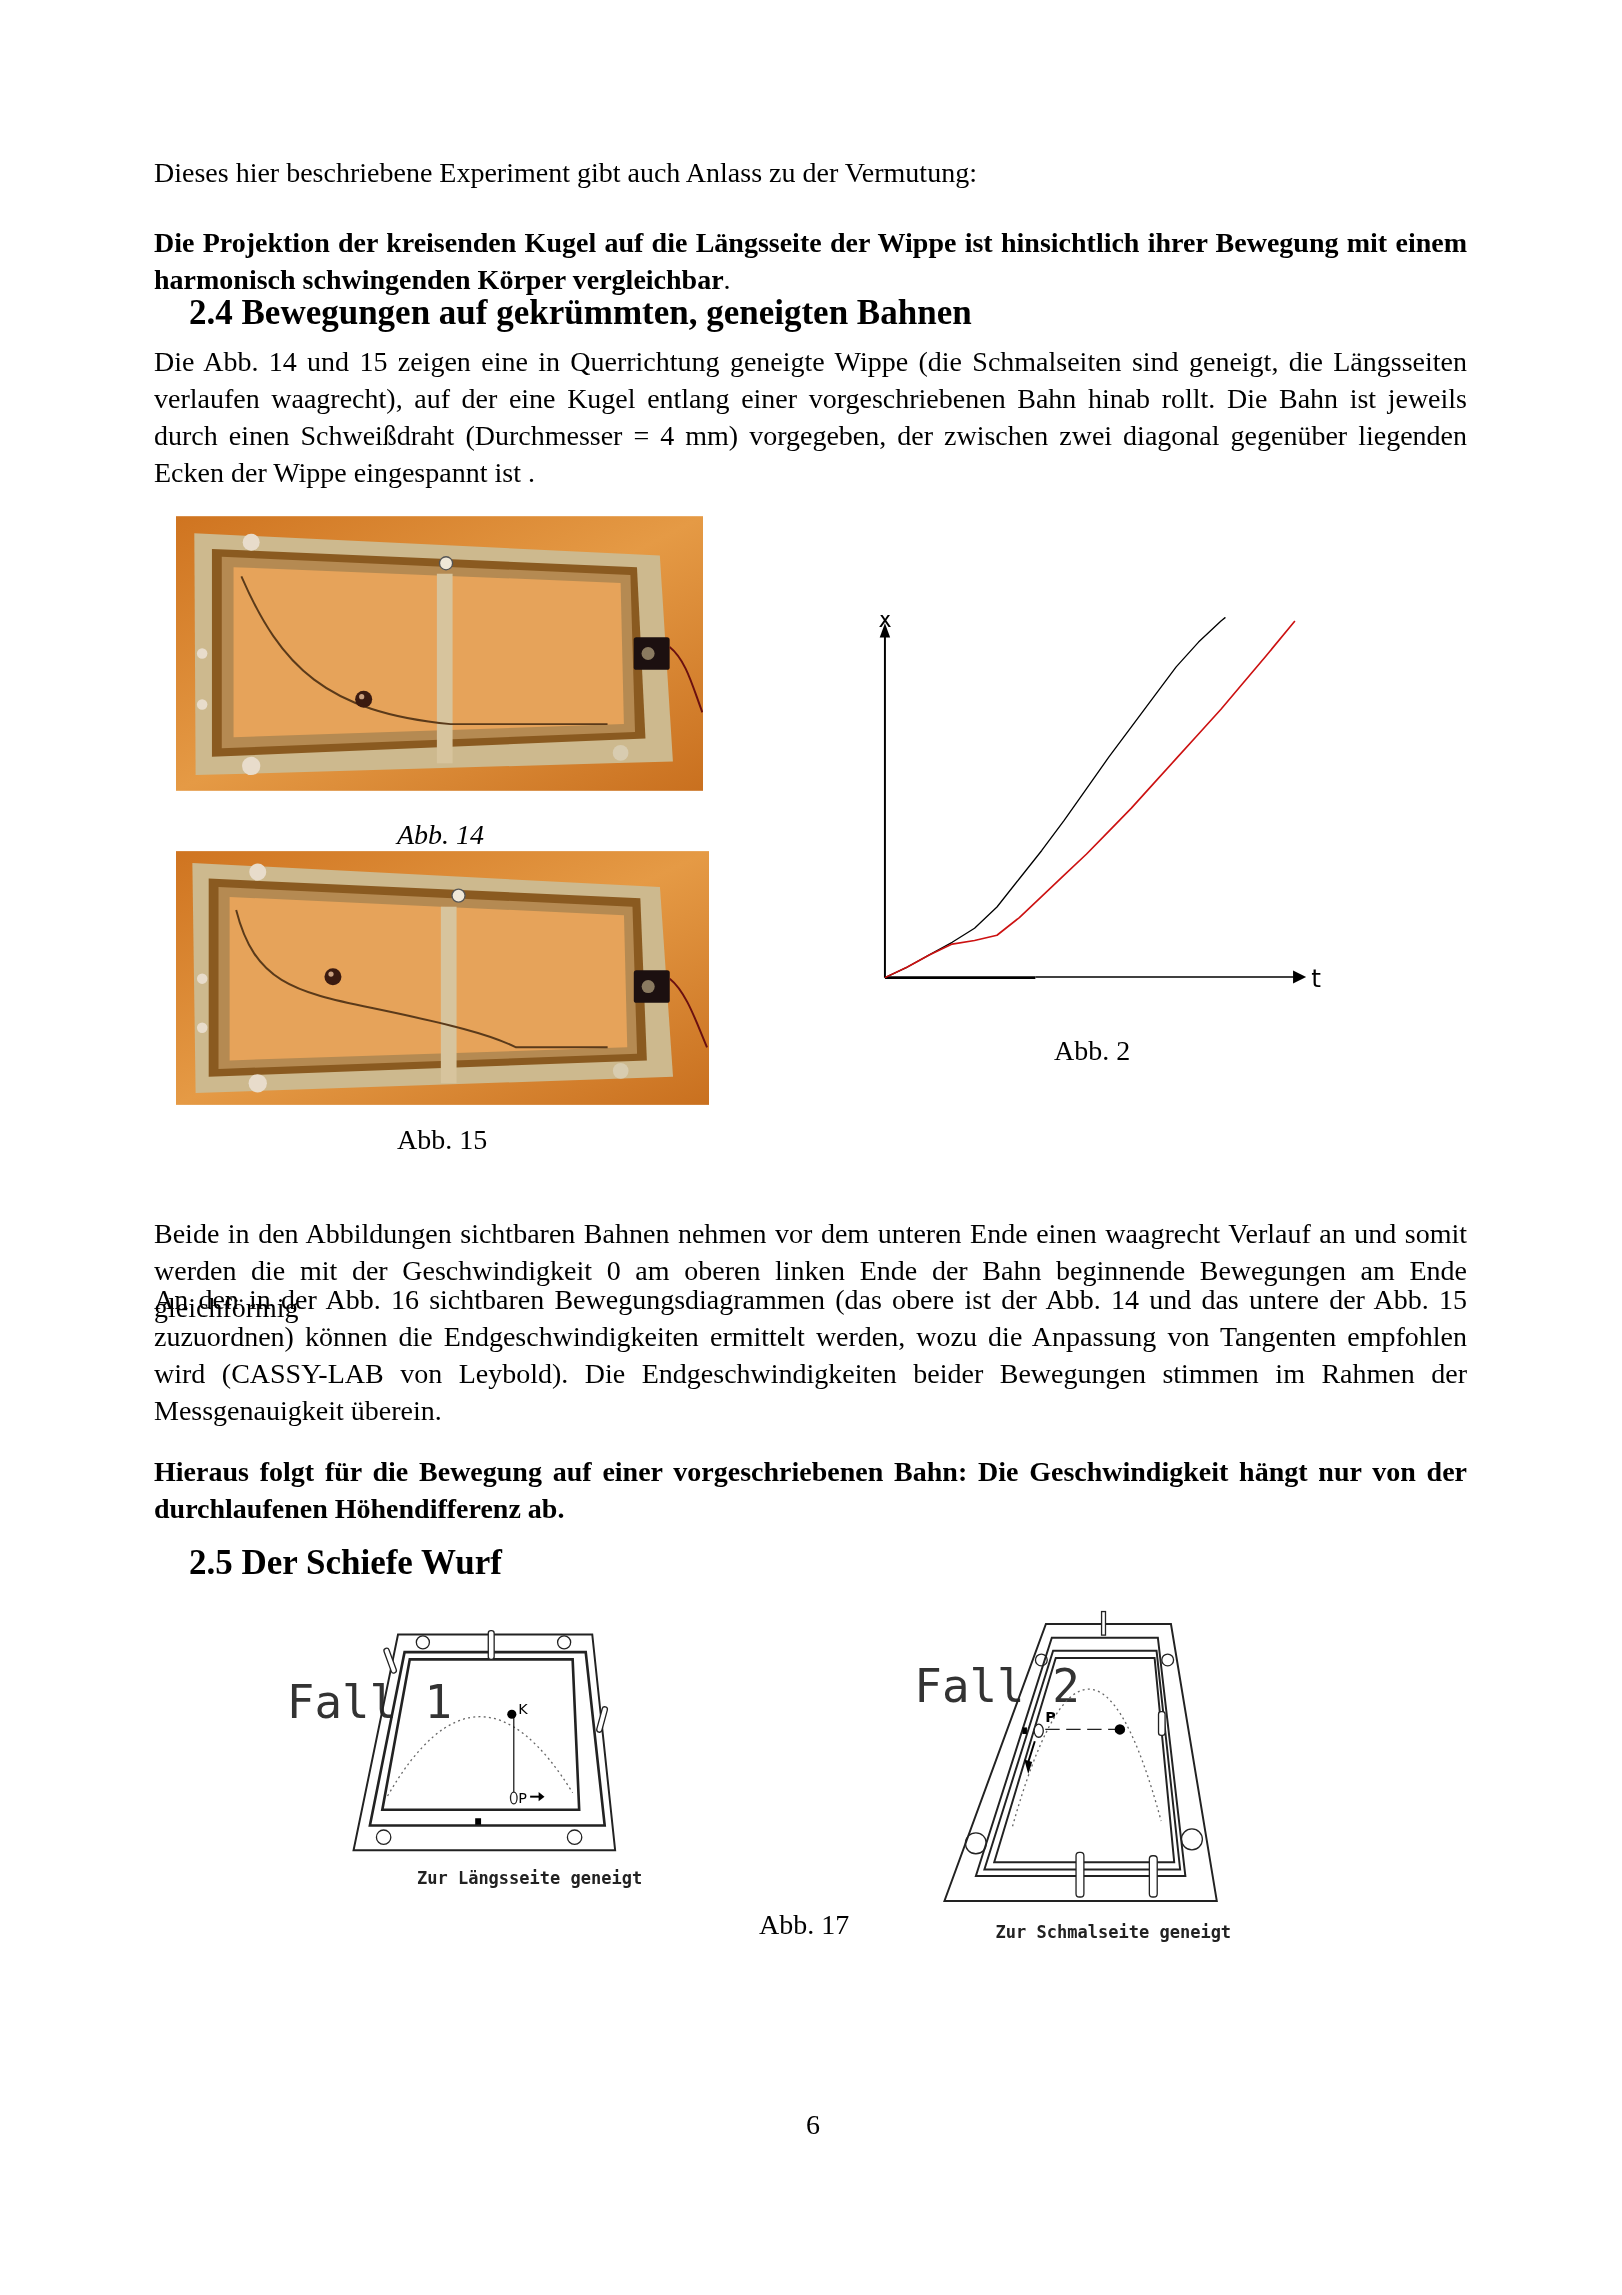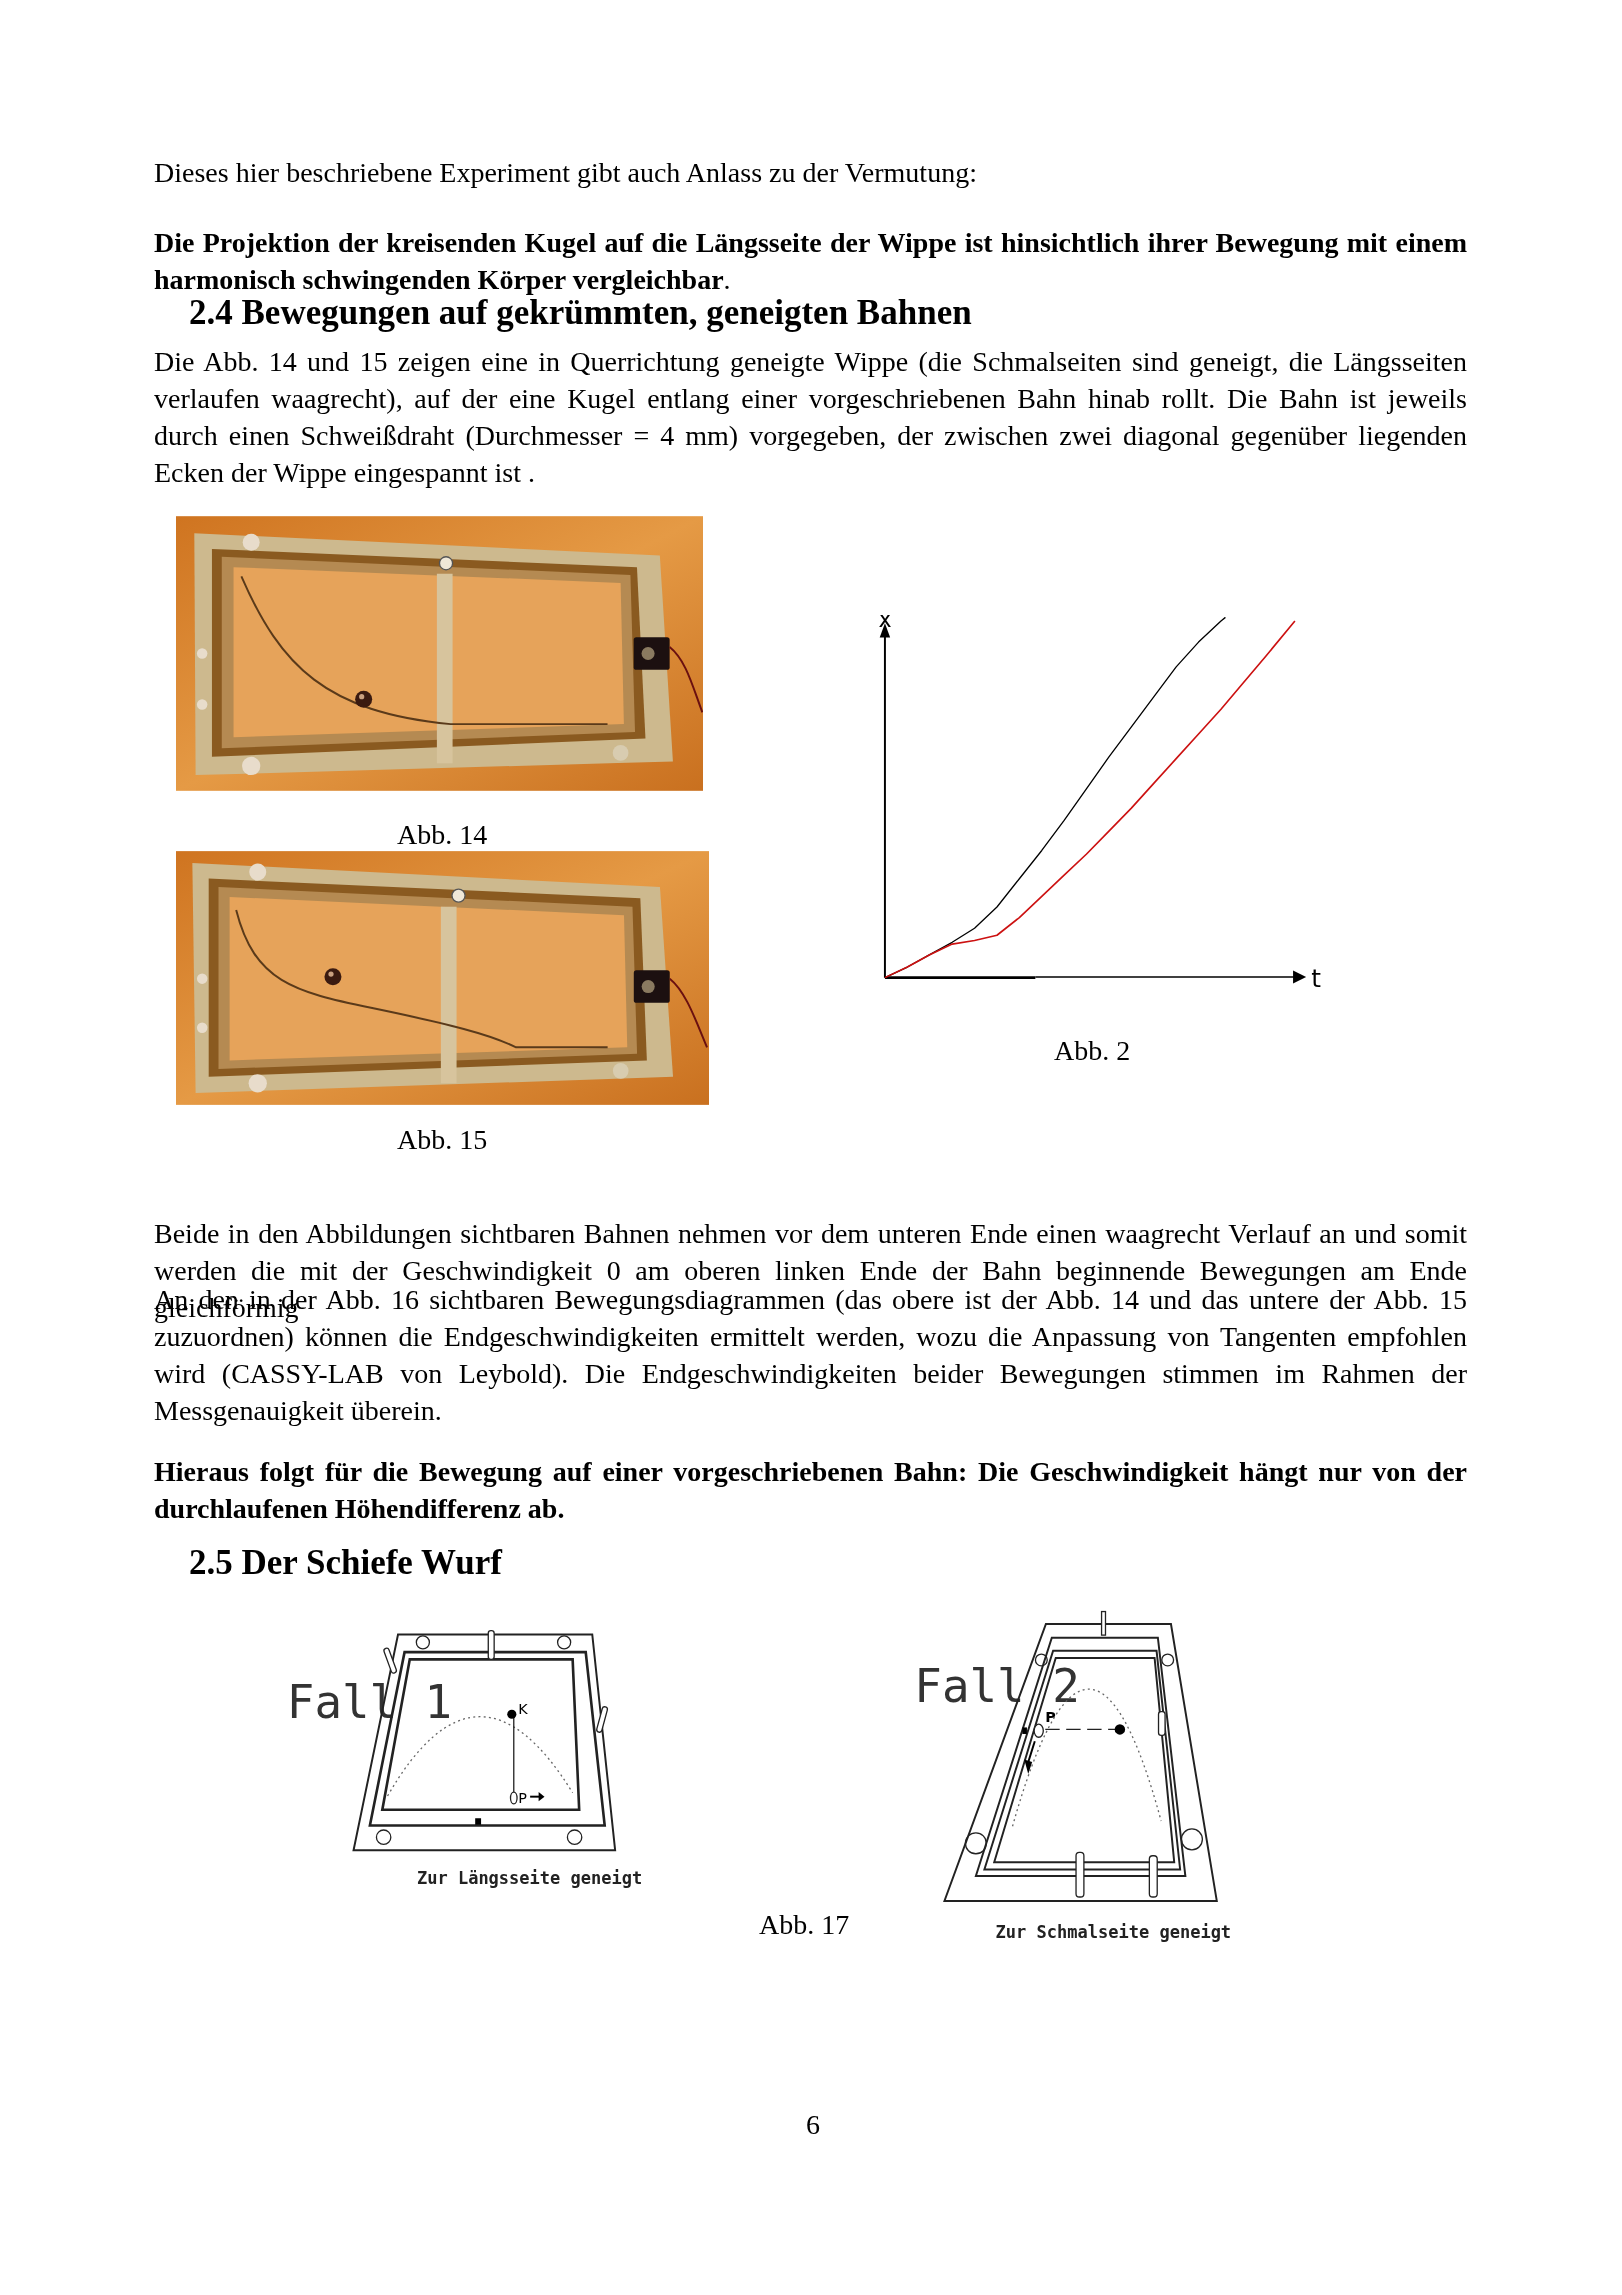--- a/index.html
+++ b/index.html
@@ -48,21 +48,21 @@
     <circle cx="722" cy="210" r="10" fill="#8a7a60"></circle>
     <path d="M 755,200 C 780,220 790,260 805,300" stroke="#6a1010" stroke-width="3" fill="none"></path>
     <circle cx="115" cy="40" r="13" fill="#e8dccb"></circle>
     <circle cx="115" cy="382" r="14" fill="#e8dccb"></circle>
     <circle cx="680" cy="362" r="12" fill="#d8ccb0"></circle>
     <circle cx="40" cy="210" r="8" fill="#e8dccb"></circle>
     <circle cx="40" cy="288" r="8" fill="#e8dccb"></circle>
     <circle cx="413" cy="72" r="10" fill="#f0e8d8" stroke="#555" stroke-width="2"></circle>
   </svg>
 </div>
-<div class="caption" style="left:397px; top:818px;">Abb. 14</div>
+<div class="caption" style="left:397px; top:818px;font-style:italic;">Abb. 14</div>
 
 <div class="photo" style="left:176px; top:851px; width:533px; height:254px;">
   <svg width="533" height="254" viewBox="0 0 815 388">
     <defs>
       <linearGradient id="wood15" x1="0" y1="0" x2="1" y2="1">
         <stop offset="0" stop-color="#cf7420"></stop>
         <stop offset="0.5" stop-color="#e59a45"></stop>
         <stop offset="1" stop-color="#c9701f"></stop>
       </linearGradient>
     </defs>

